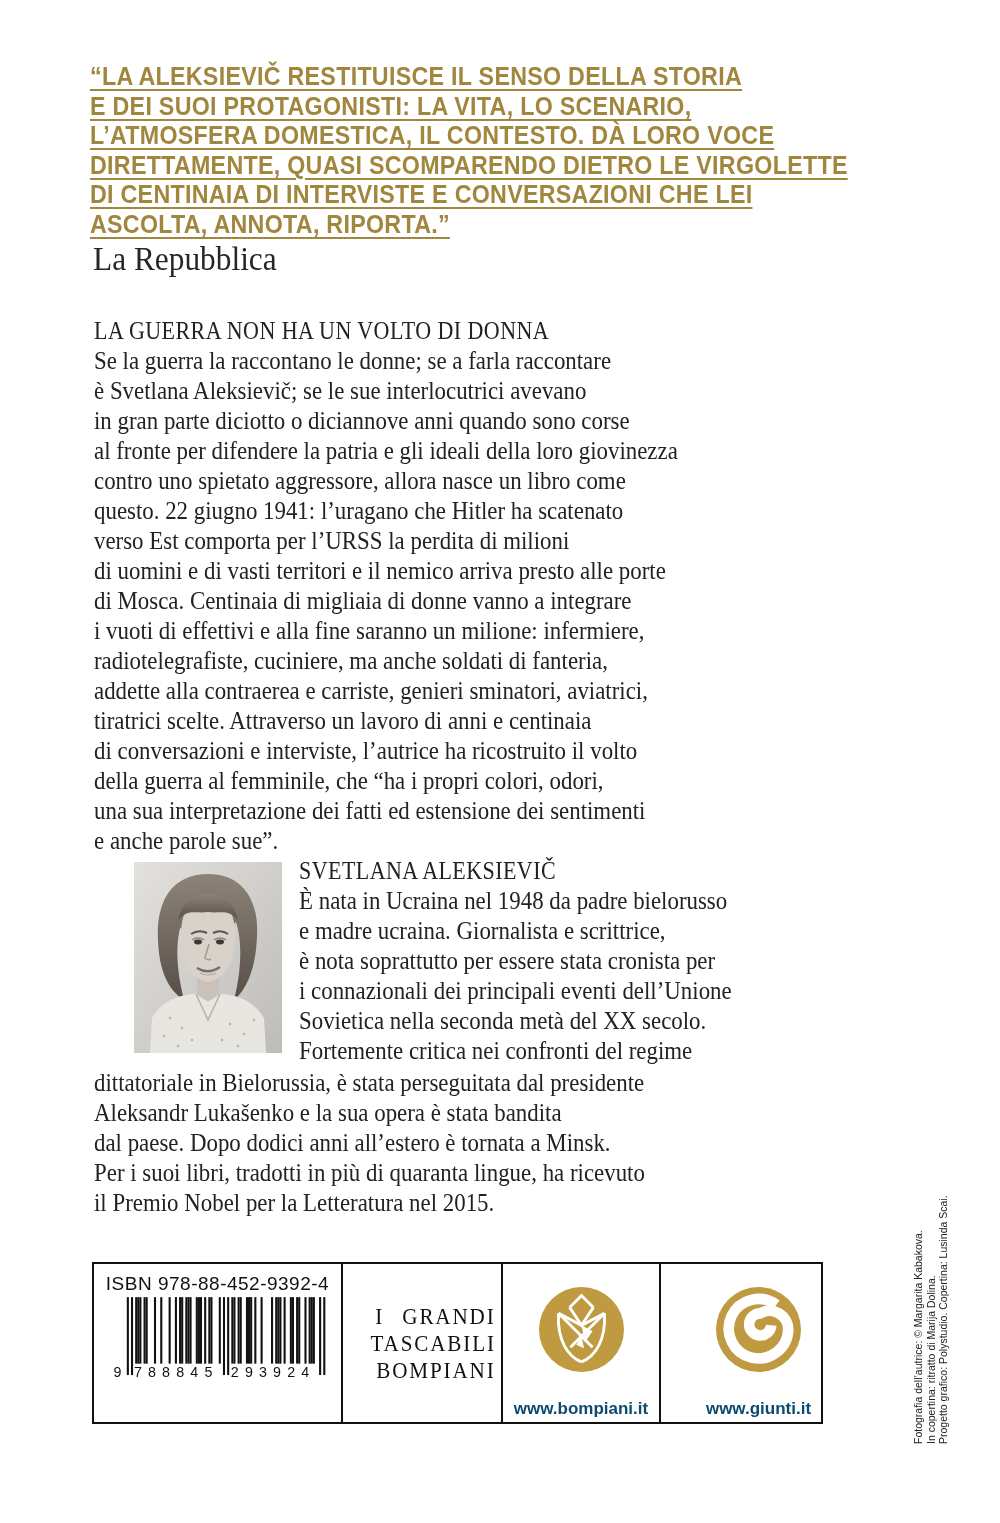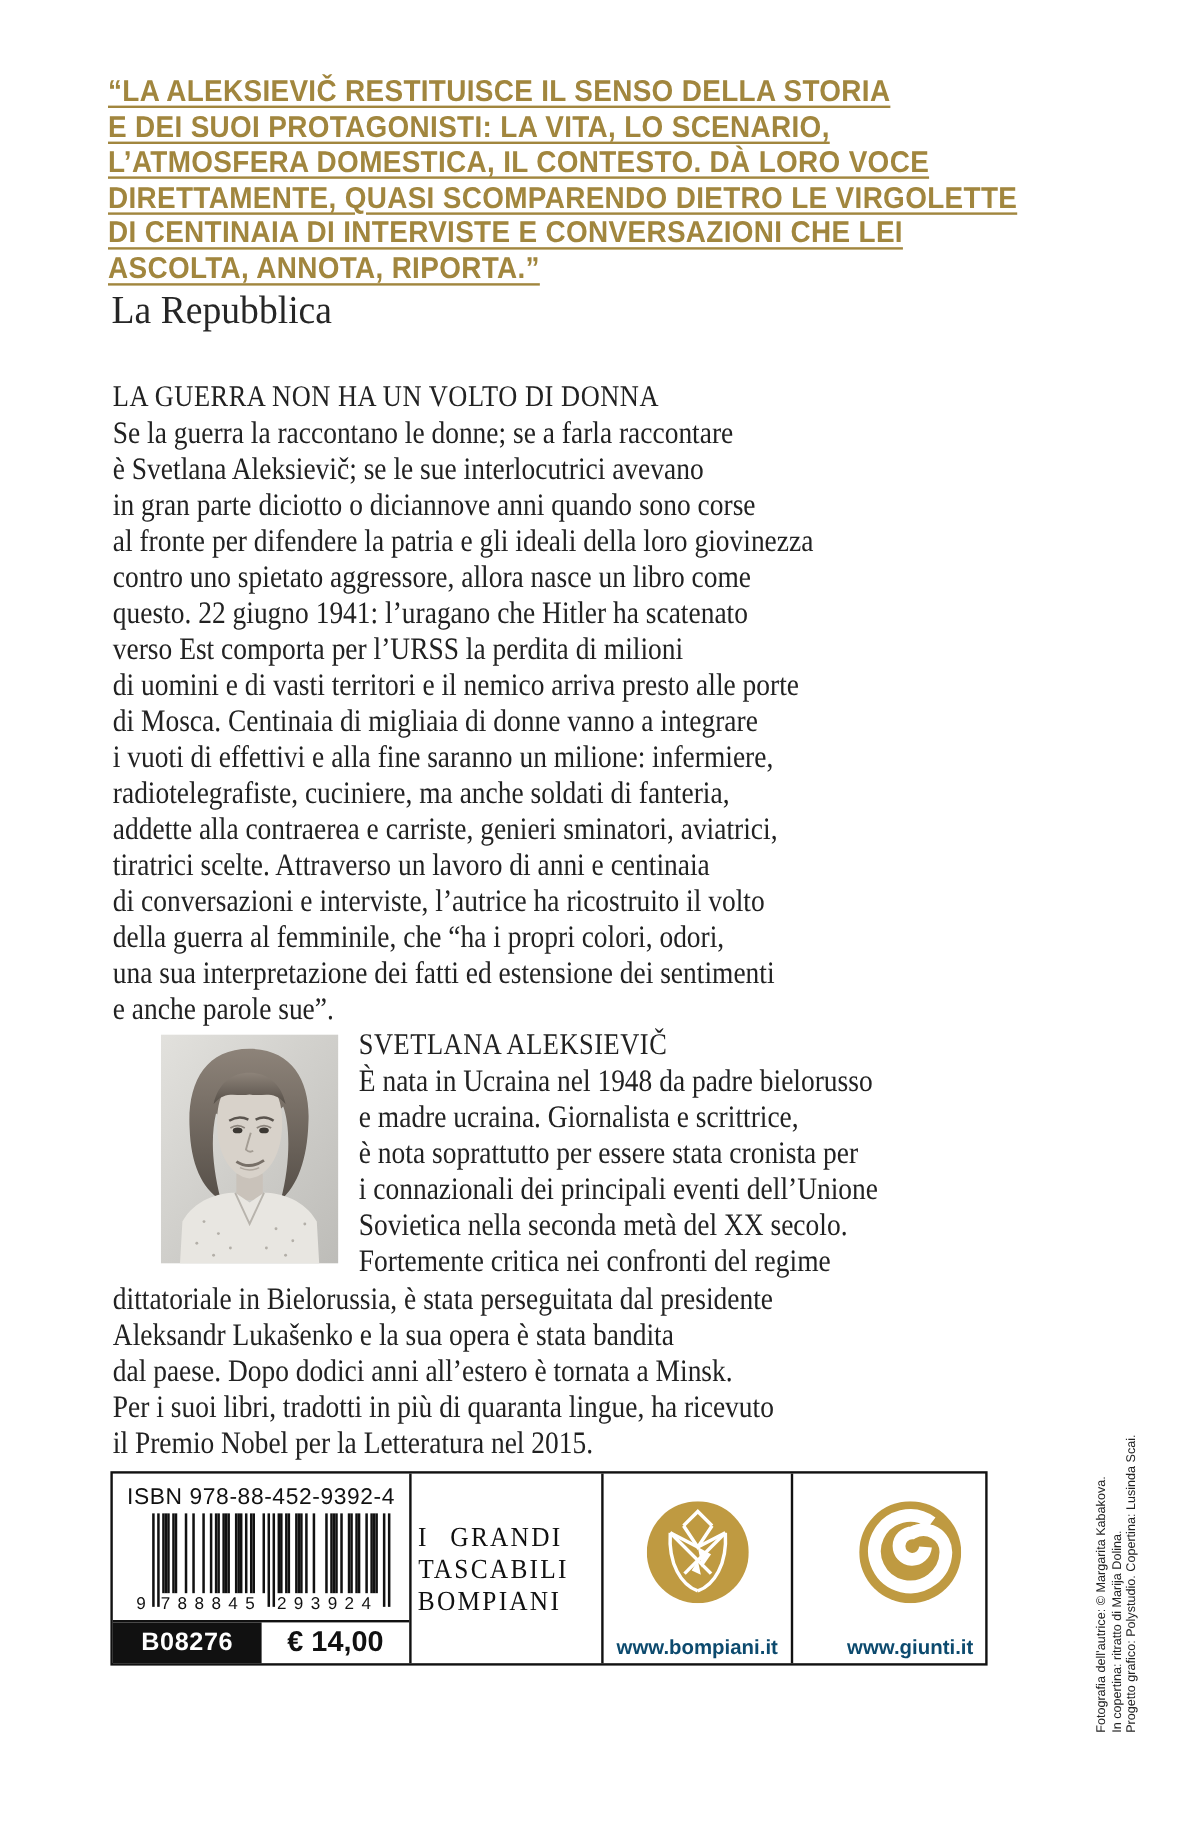--- a/index.html
+++ b/index.html
@@ -50,21 +50,21 @@
   .bio-top .author-name { font-size: 25px; line-height: 30px; letter-spacing: 0.5px; }
   .bio-top .bio-top-lines { font-size: 26px; line-height: 30px; white-space: pre-line; }
   .bio-bottom {
     position: absolute; left: 94px; top: 1068px; width: 880px;
     font-size: 26px; line-height: 30px; white-space: pre-line;
     transform: scaleX(0.88); transform-origin: 0 0; color: #222;
   }
 
   
   .footer-block {
-    position: absolute; left: 92px; top: 1226px; width: 731px; height: 162px;
+    position: absolute; left: 92px; top: 1262px; width: 731px; height: 162px;
     border: 2px solid #111; display: flex; background: #fff;
   }
   .cell { border-left: 2px solid #111; }
   .cell:first-child { border-left: none; }
 
   .barcode-cell { flex: 0 0 247px; display: flex; flex-direction: column; align-items: center; }
   .isbn-label {
     font-family: "Liberation Sans", sans-serif; font-size: 19px; line-height: 22px;
     margin-top: 9px; letter-spacing: 0.5px; color: #111;
   }
@@ -76,21 +76,21 @@
   .price-row { margin-top: auto; width: 100%; height: 36px; border-top: 2px solid #111; display: flex; }
   .code-box {
     width: 124px; background: #111; color: #fff; display: flex; align-items: center; justify-content: center;
     font-family: "Liberation Sans", sans-serif; font-weight: bold; font-size: 21px; letter-spacing: 0.5px;
   }
   .price-box {
     flex: 1; display: flex; align-items: center; justify-content: center;
     font-family: "Liberation Sans", sans-serif; font-weight: bold; font-size: 24px; color: #111;
   }
 
-  .imprint-cell { flex: 0 0 160px; display: flex; flex-direction: column; align-items: flex-start; justify-content: center; }
+  .imprint-cell { flex: 0 0 160px; display: flex; flex-direction: column; align-items: flex-end; justify-content: center; }
   .imprint-line {
     font-family: "Liberation Serif", serif; font-size: 23px; line-height: 27px;
     letter-spacing: 2px; color: #111; transform: scaleX(0.92);
   }
   .imprint-line.first { word-spacing: 12px; }
 
   .logo-cell { flex: 0 0 158px; display: flex; flex-direction: column; align-items: center; }
   .logo-cell:last-child { flex: 1; padding-left: 35px; }
   .logo-circle { margin-top: 23px; }
   .logo-label {
@@ -257,24 +257,20 @@
         <rect x="197.8" y="0" width="2.2" height="70"></rect>
         <rect x="202.2" y="0" width="2.2" height="70"></rect>
         <rect x="204.4" y="0" width="2.2" height="70"></rect>
         <rect x="211.0" y="0" width="2.2" height="70"></rect>
         <rect x="215.4" y="0" width="2.2" height="70"></rect>
         <rect x="217.6" y="0" width="2.2" height="70"></rect>
         <rect x="219.8" y="0" width="2.2" height="70"></rect>
         <rect x="226.4" y="0" width="2.2" height="82"></rect>
         <rect x="230.8" y="0" width="2.2" height="82"></rect>
       </svg>
-    <div class="price-row">
-      <div class="code-box">B08276</div>
-      <div class="price-box">€ 14,00</div>
-    </div>
   </div>
 
   <div class="cell imprint-cell">
     <div class="imprint-line first">I GRANDI</div>
     <div class="imprint-line">TASCABILI</div>
     <div class="imprint-line">BOMPIANI</div>
   </div>
 
   <div class="cell logo-cell">
     <svg class="logo-circle" width="85" height="85" viewBox="0 0 100 100" xmlns="http://www.w3.org/2000/svg">

